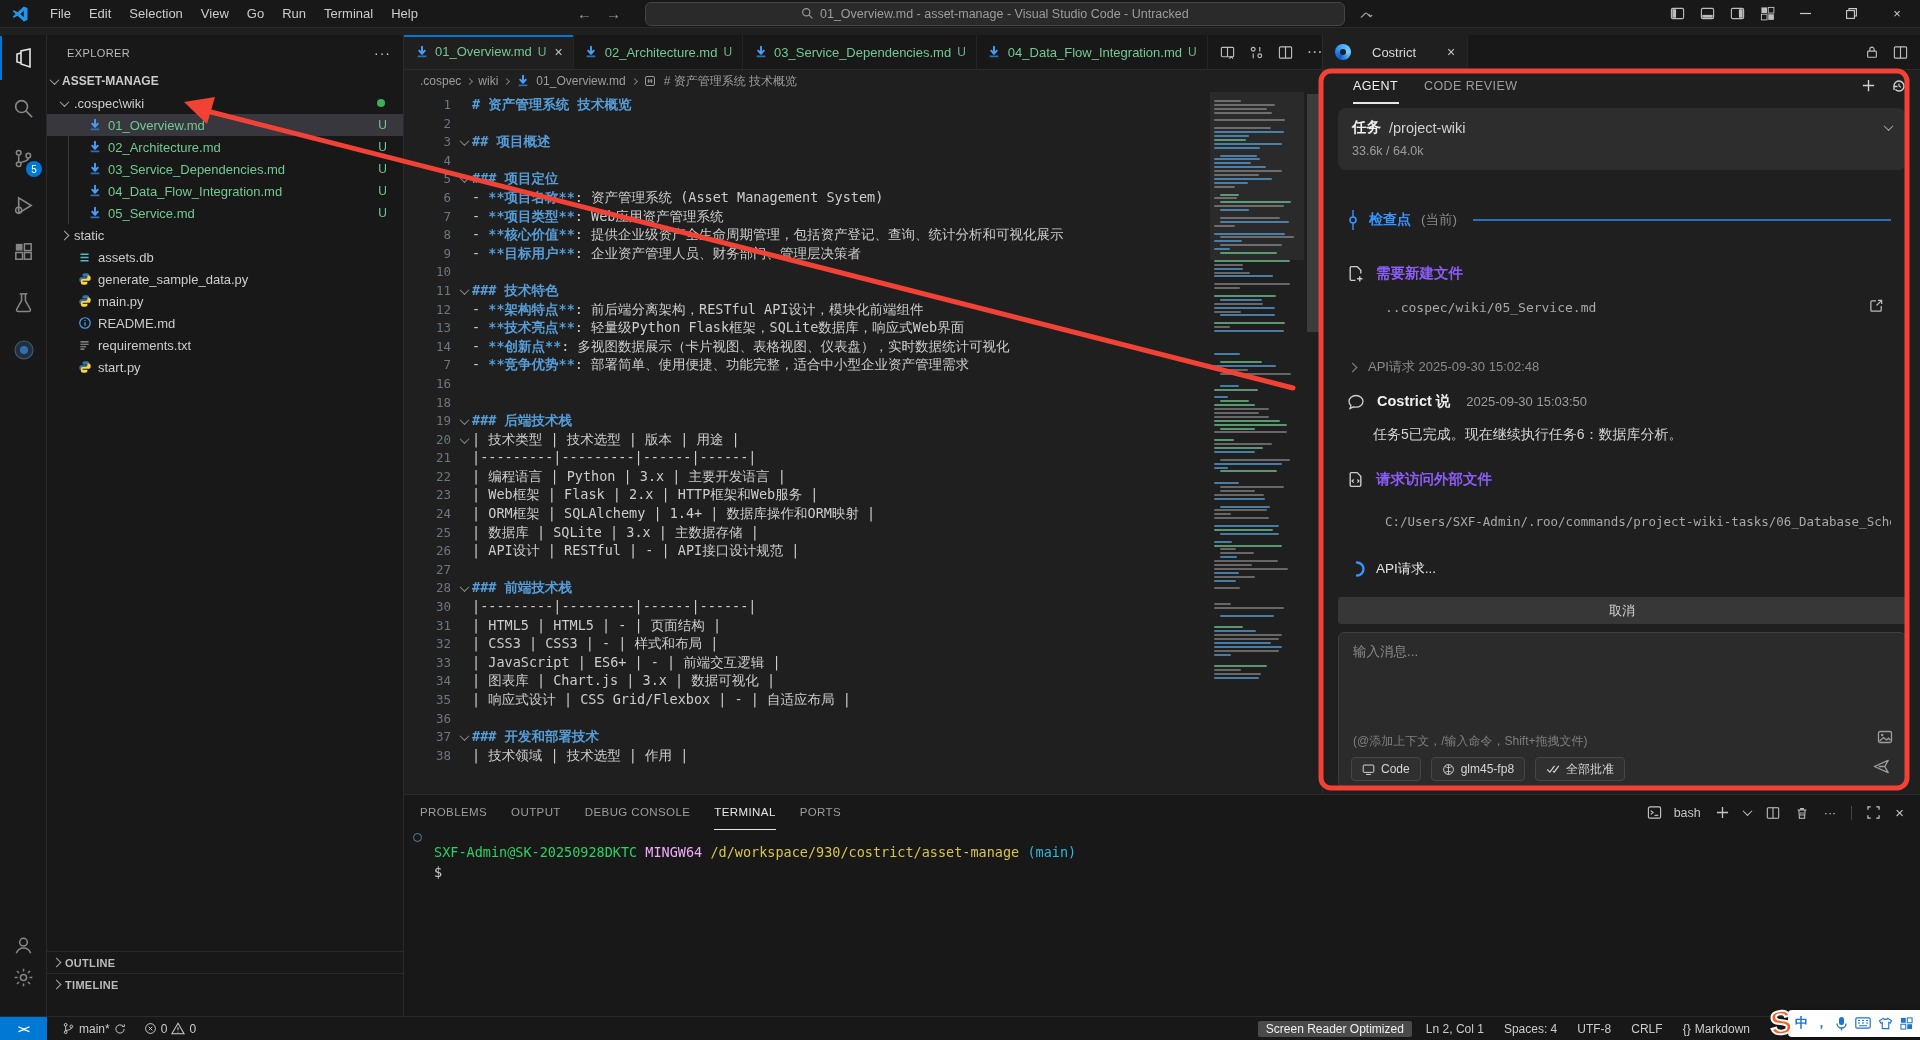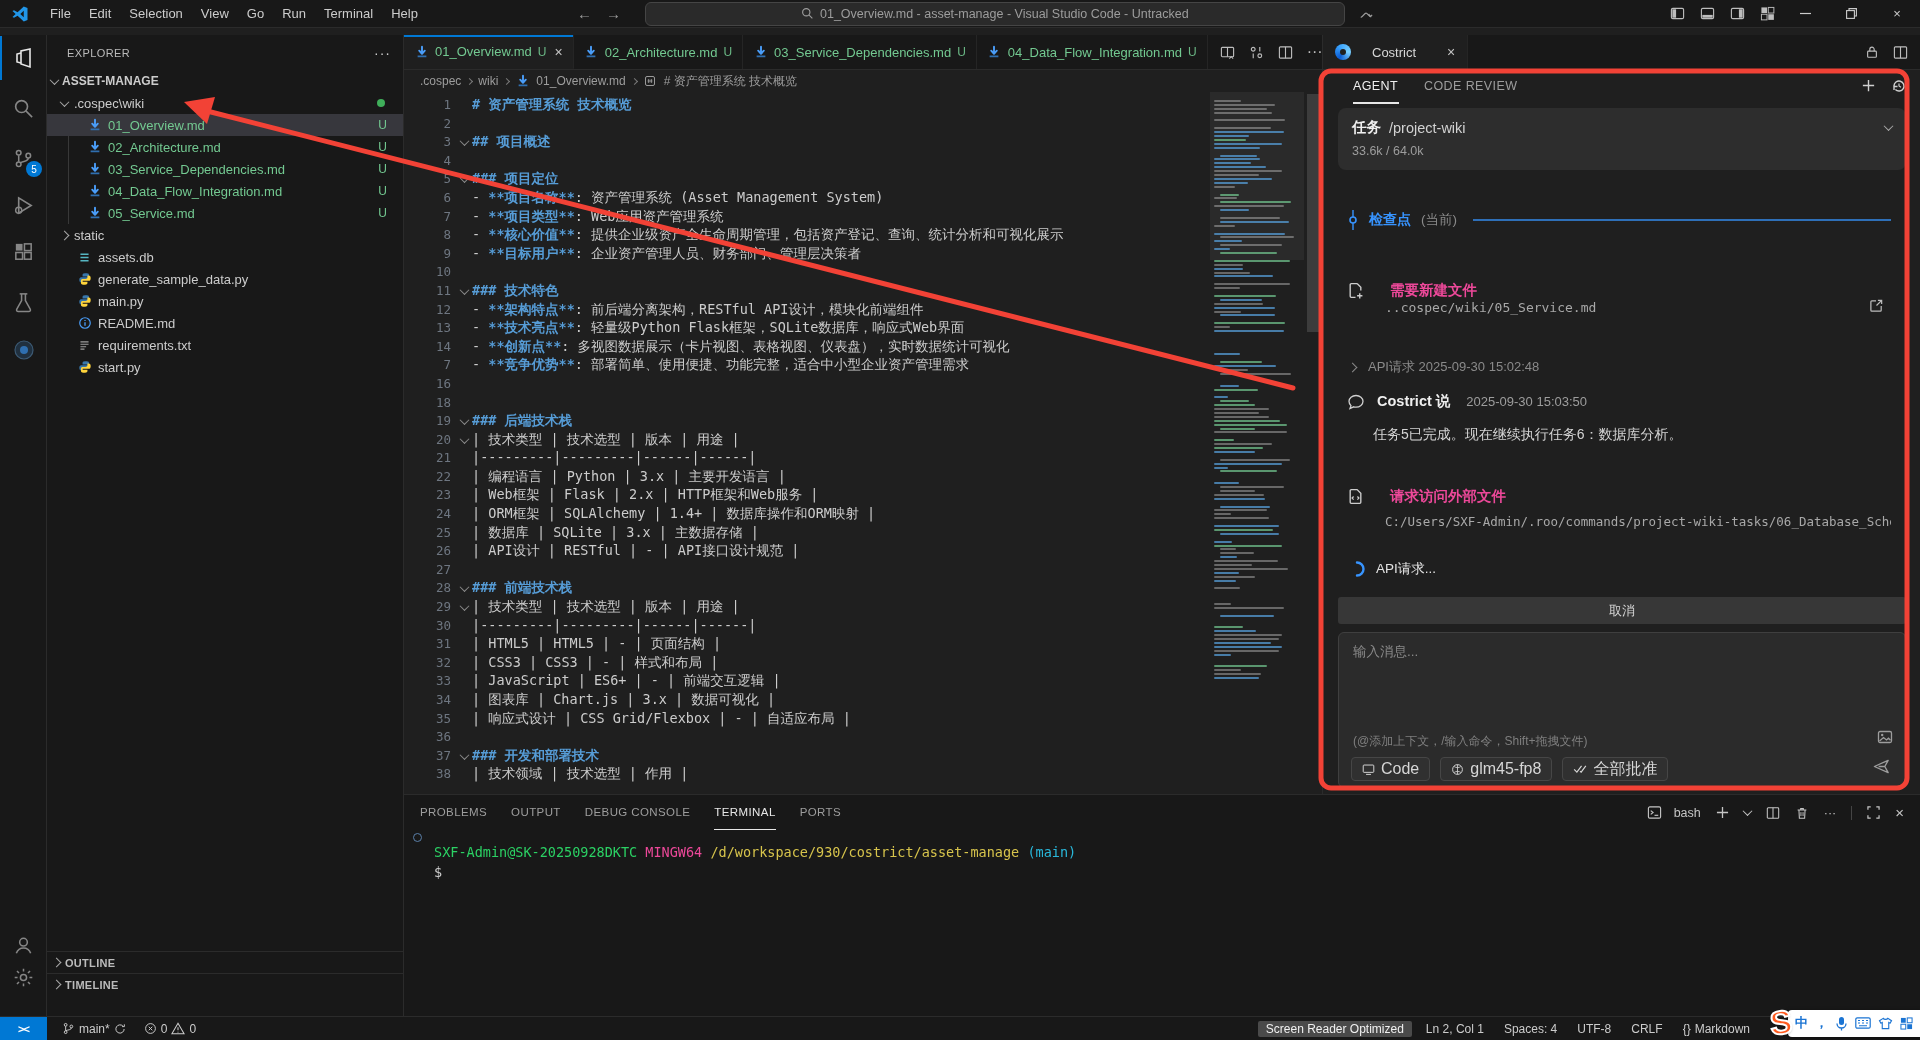--- a/index.html
+++ b/index.html
@@ -95,54 +95,54 @@
   #task-card{left:15px;top:38px;width:568px;height:62px;background:#2d2d2d;border-radius:8px;padding:10px 14px;}
   #task-card .tline1{display:flex;align-items:center;gap:8px;font-size:14.5px;}
   #task-card .tl-label{font-weight:700;color:#efefef;}
   #task-card .tl-name{color:#d2d2d2;}
   #task-card .tl-chev{margin-left:auto;}
   #task-card .tokens{margin-top:7px;font-size:12.5px;color:#9d9d9d;}
   #checkpoint{left:24px;top:140px;display:flex;align-items:center;gap:10px;width:544px;}
   #checkpoint .cp-label{color:#3794ff;font-weight:700;font-size:14px;}
   #checkpoint .cp-cur{color:#8a8a8a;font-size:13.5px;}
   #checkpoint .cp-line{flex:1;height:2px;background:#2e6fb8;margin-left:6px;}
-  .wv-title{display:flex;align-items:center;gap:26px;font-size:14.5px;font-weight:700;color:#ec4899;margin-top:17px;}
+  .wv-title{display:flex;align-items:center;gap:12px;font-size:14.5px;font-weight:700;color:#8b5cf6;}
   #newfile-title{left:24px;top:194px;}
   #newfile-path{left:62px;top:230px;font-size:13px;color:#a8a8a8;}
   #newfile-open{left:546px;top:228px;color:#bdbdbd;}
   #api-done{left:26px;top:288px;display:flex;align-items:center;gap:12px;color:#8a8a8a;font-size:13px;}
   #say-head{left:24px;top:322px;display:flex;align-items:center;gap:12px;}
   #say-head .spk{font-weight:700;font-size:14.5px;color:#efefef;}
   #say-head .time{color:#9d9d9d;font-size:13px;margin-left:4px;}
   #say-body{left:50px;top:356px;font-size:14px;color:#d4d4d4;}
   #ext-title{left:24px;top:400px;}
   #ext-path{left:62px;top:444px;font-size:12.5px;color:#a8a8a8;width:506px;white-space:nowrap;overflow:hidden;}
   #api-active{left:26px;top:490px;display:flex;align-items:center;gap:11px;font-size:13.5px;color:#e3e3e3;}
   #cancel-btn{left:15px;top:527px;width:568px;height:27px;background:#373737;border-radius:3px;
     display:flex;align-items:center;justify-content:center;font-size:13px;color:#d6d6d6;}
   #chatbox{left:15px;top:562px;width:568px;height:156px;background:#2b2b2b;border:1px solid #3f3f3f;border-radius:6px;}
   #chatbox .ph{position:absolute;left:14px;top:10px;color:#8a8a8a;font-size:13.5px;}
   #chatbox .hint{position:absolute;left:14px;top:100px;color:#7f7f7f;font-size:12px;}
   #chatbox .img-ic{position:absolute;right:12px;top:96px;color:#9d9d9d;}
   #chatbox .pills{position:absolute;left:12px;top:124px;display:flex;gap:10px;}
   .pill{height:24px;display:flex;align-items:center;gap:6px;background:#303030;border:1px solid #464646;border-radius:4px;
-    padding:0 10px;font-size:16px;color:#d6d6d6;}
+    padding:0 10px;font-size:12px;color:#d6d6d6;}
   #send-ic{position:absolute;right:14px;top:124px;color:#9d9d9d;}
 
   
   #panel{position:absolute;left:404px;top:794px;width:1516px;height:222px;background:#181818;border-top:1px solid #2b2b2b;}
   #panel-header{height:35px;display:flex;align-items:center;padding:0 16px;}
   #panel-tabs{display:flex;gap:24px;font-size:11.5px;letter-spacing:.4px;color:#9d9d9d;}
   #panel-tabs .ptab{height:35px;display:flex;align-items:center;border-bottom:1px solid transparent;}
   #panel-tabs .ptab.on{color:#e7e7e7;border-bottom-color:#e7e7e7;}
   #panel-actions{margin-left:auto;display:flex;align-items:center;gap:15px;color:#c5c5c5;font-size:12.5px;}
   #panel-actions .divider{width:1px;height:14px;background:#444;}
   #term{position:absolute;left:0;top:35px;right:0;bottom:0;padding:12px 0 0 30px;
     font-family:"DejaVu Sans Mono","Liberation Mono",monospace;font-size:13.5px;line-height:20px;}
-  #term .u{color:#2bd164;} #term .e{color:#ec4899;text-align:center;} #term .p{color:#d7c44c;} #term .b{color:#29b8db;}
+  #term .u{color:#2bd164;} #term .e{color:#f0abfc;text-align:center;} #term .p{color:#d7c44c;} #term .b{color:#29b8db;}
   #cmd-circle{position:absolute;left:9px;top:38px;width:9px;height:9px;border:1.5px solid #5a7fa8;border-radius:50%;}
 
   
   #statusbar{position:absolute;left:0;top:1016px;width:1920px;height:24px;background:#181818;border-top:1px solid #2b2b2b;
     display:flex;align-items:center;font-size:12px;color:#cccccc;z-index:6;}
   #remote{position:absolute;left:0;top:0;width:47px;height:23px;background:#0078d4;color:#fff;display:flex;
     align-items:center;justify-content:center;font-size:11px;font-weight:700;letter-spacing:-1px;}
   .sb-item{display:flex;align-items:center;gap:4px;padding:0 6px;height:100%;}
   #sb-left{display:flex;align-items:center;margin-left:56px;gap:6px;}
   #sb-right{position:absolute;right:6px;top:0;height:23px;display:flex;align-items:center;gap:8px;}
@@ -545,21 +545,20 @@
         <div class="cl"><span class="ln">19</span><span class="fold"><span class="chev down" style="border-color:#8a8a8a"></span></span><span class="tok-h">### 后端技术栈</span></div>
         <div class="cl"><span class="ln">20</span><span class="fold"><span class="chev down" style="border-color:#8a8a8a"></span></span><span>| 技术类型 | 技术选型 | 版本 | 用途 |</span></div>
         <div class="cl"><span class="ln">21</span><span class="fold"></span><span>|---------|---------|------|------|</span></div>
         <div class="cl"><span class="ln">22</span><span class="fold"></span><span>| 编程语言 | Python | 3.x | 主要开发语言 |</span></div>
         <div class="cl"><span class="ln">23</span><span class="fold"></span><span>| Web框架 | Flask | 2.x | HTTP框架和Web服务 |</span></div>
         <div class="cl"><span class="ln">24</span><span class="fold"></span><span>| ORM框架 | SQLAlchemy | 1.4+ | 数据库操作和ORM映射 |</span></div>
         <div class="cl"><span class="ln">25</span><span class="fold"></span><span>| 数据库 | SQLite | 3.x | 主数据存储 |</span></div>
         <div class="cl"><span class="ln">26</span><span class="fold"></span><span>| API设计 | RESTful | - | API接口设计规范 |</span></div>
         <div class="cl"><span class="ln">27</span><span class="fold"></span></div>
         <div class="cl"><span class="ln">28</span><span class="fold"><span class="chev down" style="border-color:#8a8a8a"></span></span><span class="tok-h">### 前端技术栈</span></div>
-        <div class="cl"><span class="ln">29</span><span class="fold"><span class="chev down" style="border-color:#8a8a8a"></span></span><span>| 技术类型 | 技术选型 | 版本 | 用途 |</span></div>
         <div class="cl"><span class="ln">30</span><span class="fold"></span><span>|---------|---------|------|------|</span></div>
         <div class="cl"><span class="ln">31</span><span class="fold"></span><span>| HTML5 | HTML5 | - | 页面结构 |</span></div>
         <div class="cl"><span class="ln">32</span><span class="fold"></span><span>| CSS3 | CSS3 | - | 样式和布局 |</span></div>
         <div class="cl"><span class="ln">33</span><span class="fold"></span><span>| JavaScript | ES6+ | - | 前端交互逻辑 |</span></div>
         <div class="cl"><span class="ln">34</span><span class="fold"></span><span>| 图表库 | Chart.js | 3.x | 数据可视化 |</span></div>
         <div class="cl"><span class="ln">35</span><span class="fold"></span><span>| 响应式设计 | CSS Grid/Flexbox | - | 自适应布局 |</span></div>
         <div class="cl"><span class="ln">36</span><span class="fold"></span></div>
         <div class="cl"><span class="ln">37</span><span class="fold"><span class="chev down" style="border-color:#8a8a8a"></span></span><span class="tok-h">### 开发和部署技术</span></div>
         <div class="cl"><span class="ln">38</span><span class="fold"></span><span>| 技术领域 | 技术选型 | 作用 |</span></div>
       </div>

